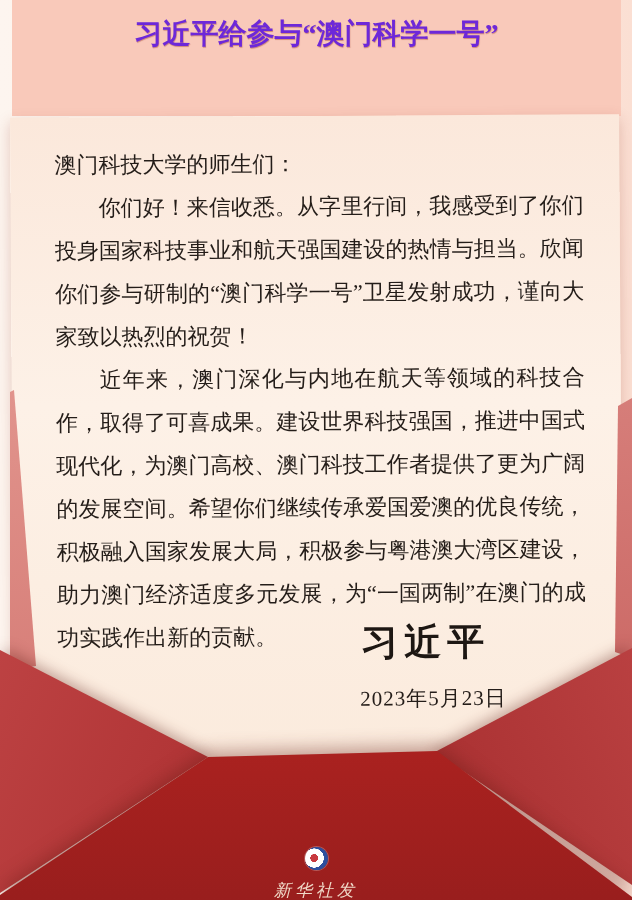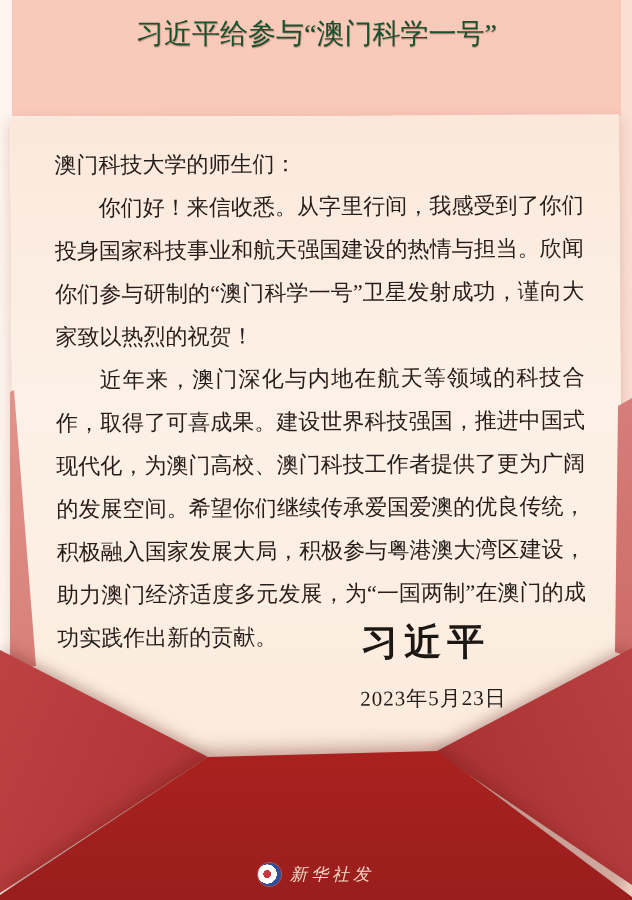--- a/index.html
+++ b/index.html
@@ -10,21 +10,21 @@
   }
   .poster { position: relative; width: 632px; height: 900px; background: linear-gradient(90deg, #fdf5ef 0%, #fdf0e8 50%, #fbdfd3 100%); }
   .layer { position: absolute; inset: 0; }
 
   
   .title-band {
     position: absolute; left: 12px; top: 0; width: 609px; height: 116px;
     background: #f9c9ba; text-align: center; padding-top: 11px; box-sizing: border-box;
   }
   .title-line {
-    color: #14532d; font-weight: 400; font-size: 28px; line-height: 46px;
+    color: #6d28d9; font-weight: 700; font-size: 28px; line-height: 46px;
     letter-spacing: 0px; white-space: nowrap;
     text-shadow: 0.6px 0.8px 0.8px rgba(130,20,10,0.35);
   }
 
   
   .paper {
     position: absolute; left: 12px; top: 116px; width: 609px; height: 641px;
     background: linear-gradient(180deg, #fbe8db 0%, #fdf1e7 45%, #fbebdd 100%);
     transform: rotate(-0.35deg);
     box-shadow: 0 5px 14px rgba(150, 60, 40, 0.25);
@@ -59,21 +59,21 @@
                background: linear-gradient(245deg, #cb5252 0%, #a93031 55%, #852122 100%); }
 
   
   .fx-flap { filter: drop-shadow(0 -5px 9px rgba(100,25,18,0.40)); }
   .flap { clip-path: polygon(208px 757px, 437px 751px, 632px 897px, 632px 900px, 0 900px, 0 895px);
           background: linear-gradient(180deg, #dc392c 0%, #cf2c22 32%, #b52421 72%, #991e1d 100%); }
 
   
   .credit {
     position: absolute; left: 0; right: 0; top: 861px; height: 26px;
-    display: flex; align-items: center; justify-content: center; gap: 9px;
+    display: flex; align-items: center; justify-content: center; gap: 9px; flex-direction: column;
   }
   .xinhua-logo {
     width: 23px; height: 23px; border-radius: 50%; flex: 0 0 auto;
     background: radial-gradient(circle at 40% 48%, #c8393f 0 21%, #ffffff 22% 52%, #2d4f9e 53% 100%);
     box-shadow: 0 0 0 1px rgba(255,255,255,0.25);
   }
   .credit-text {
     color: #f0d9c8; font-size: 17px; letter-spacing: 4px; font-style: italic;
     line-height: 23px; white-space: nowrap;
   }

